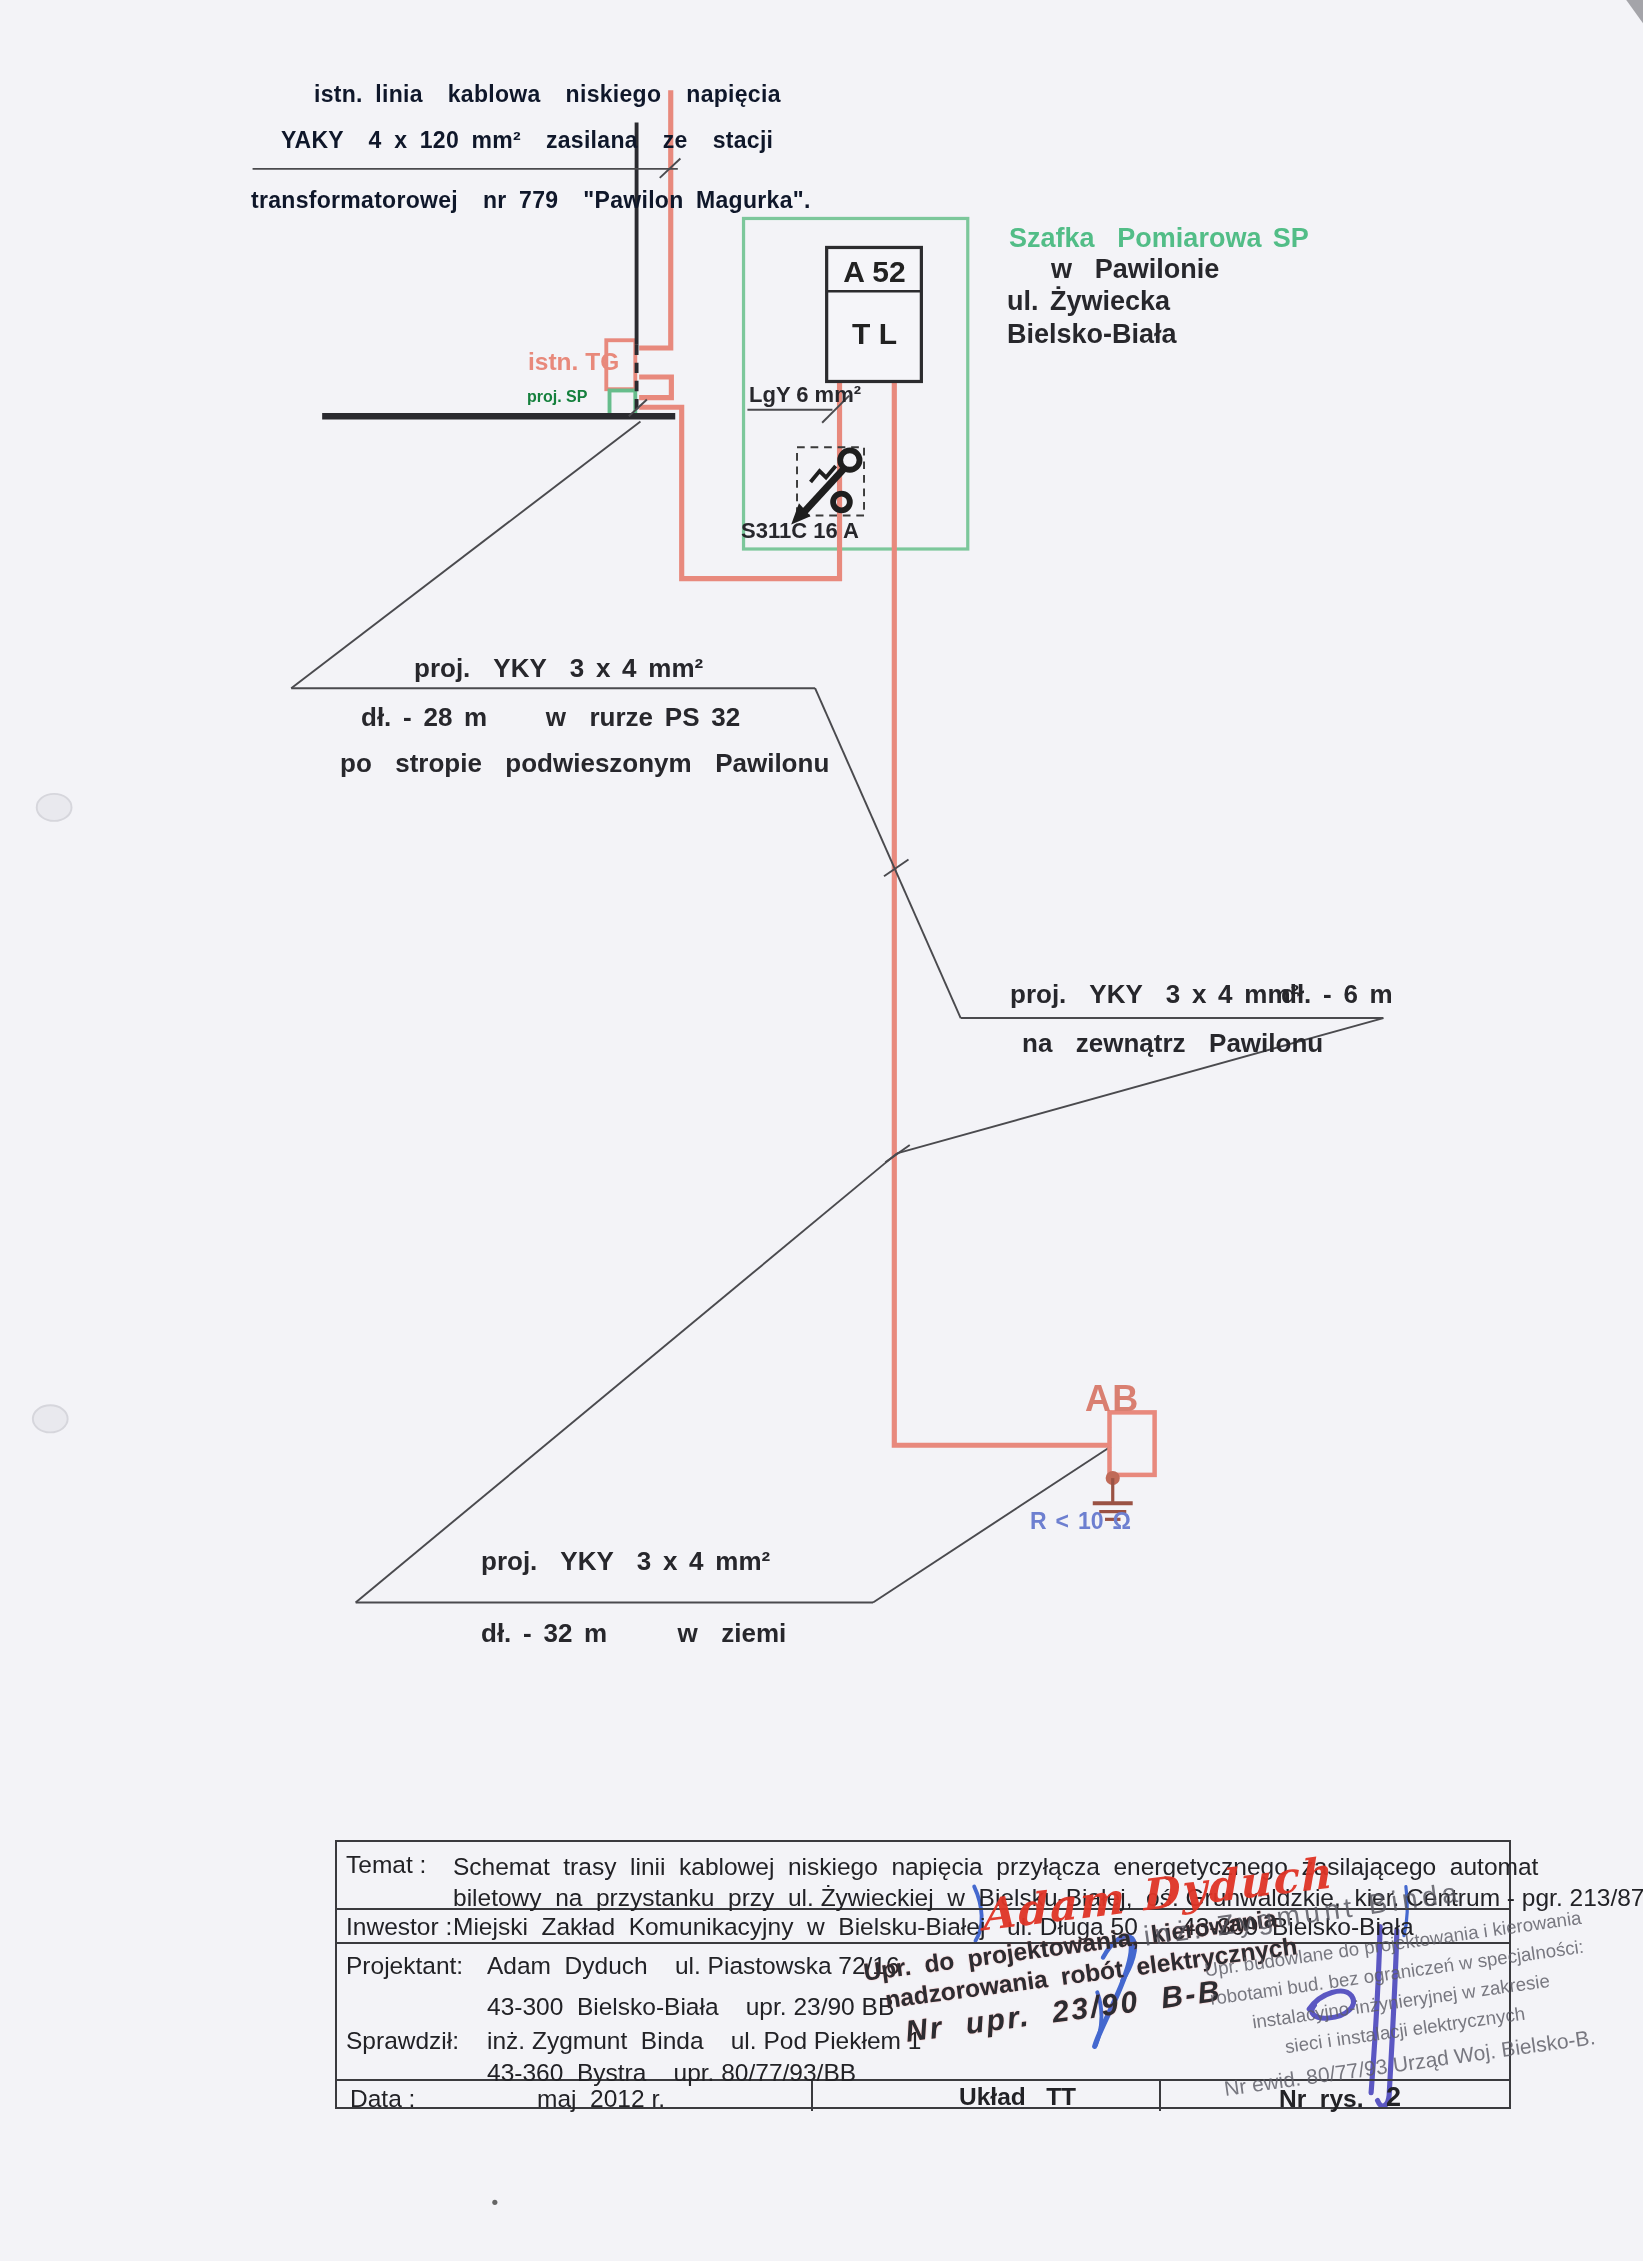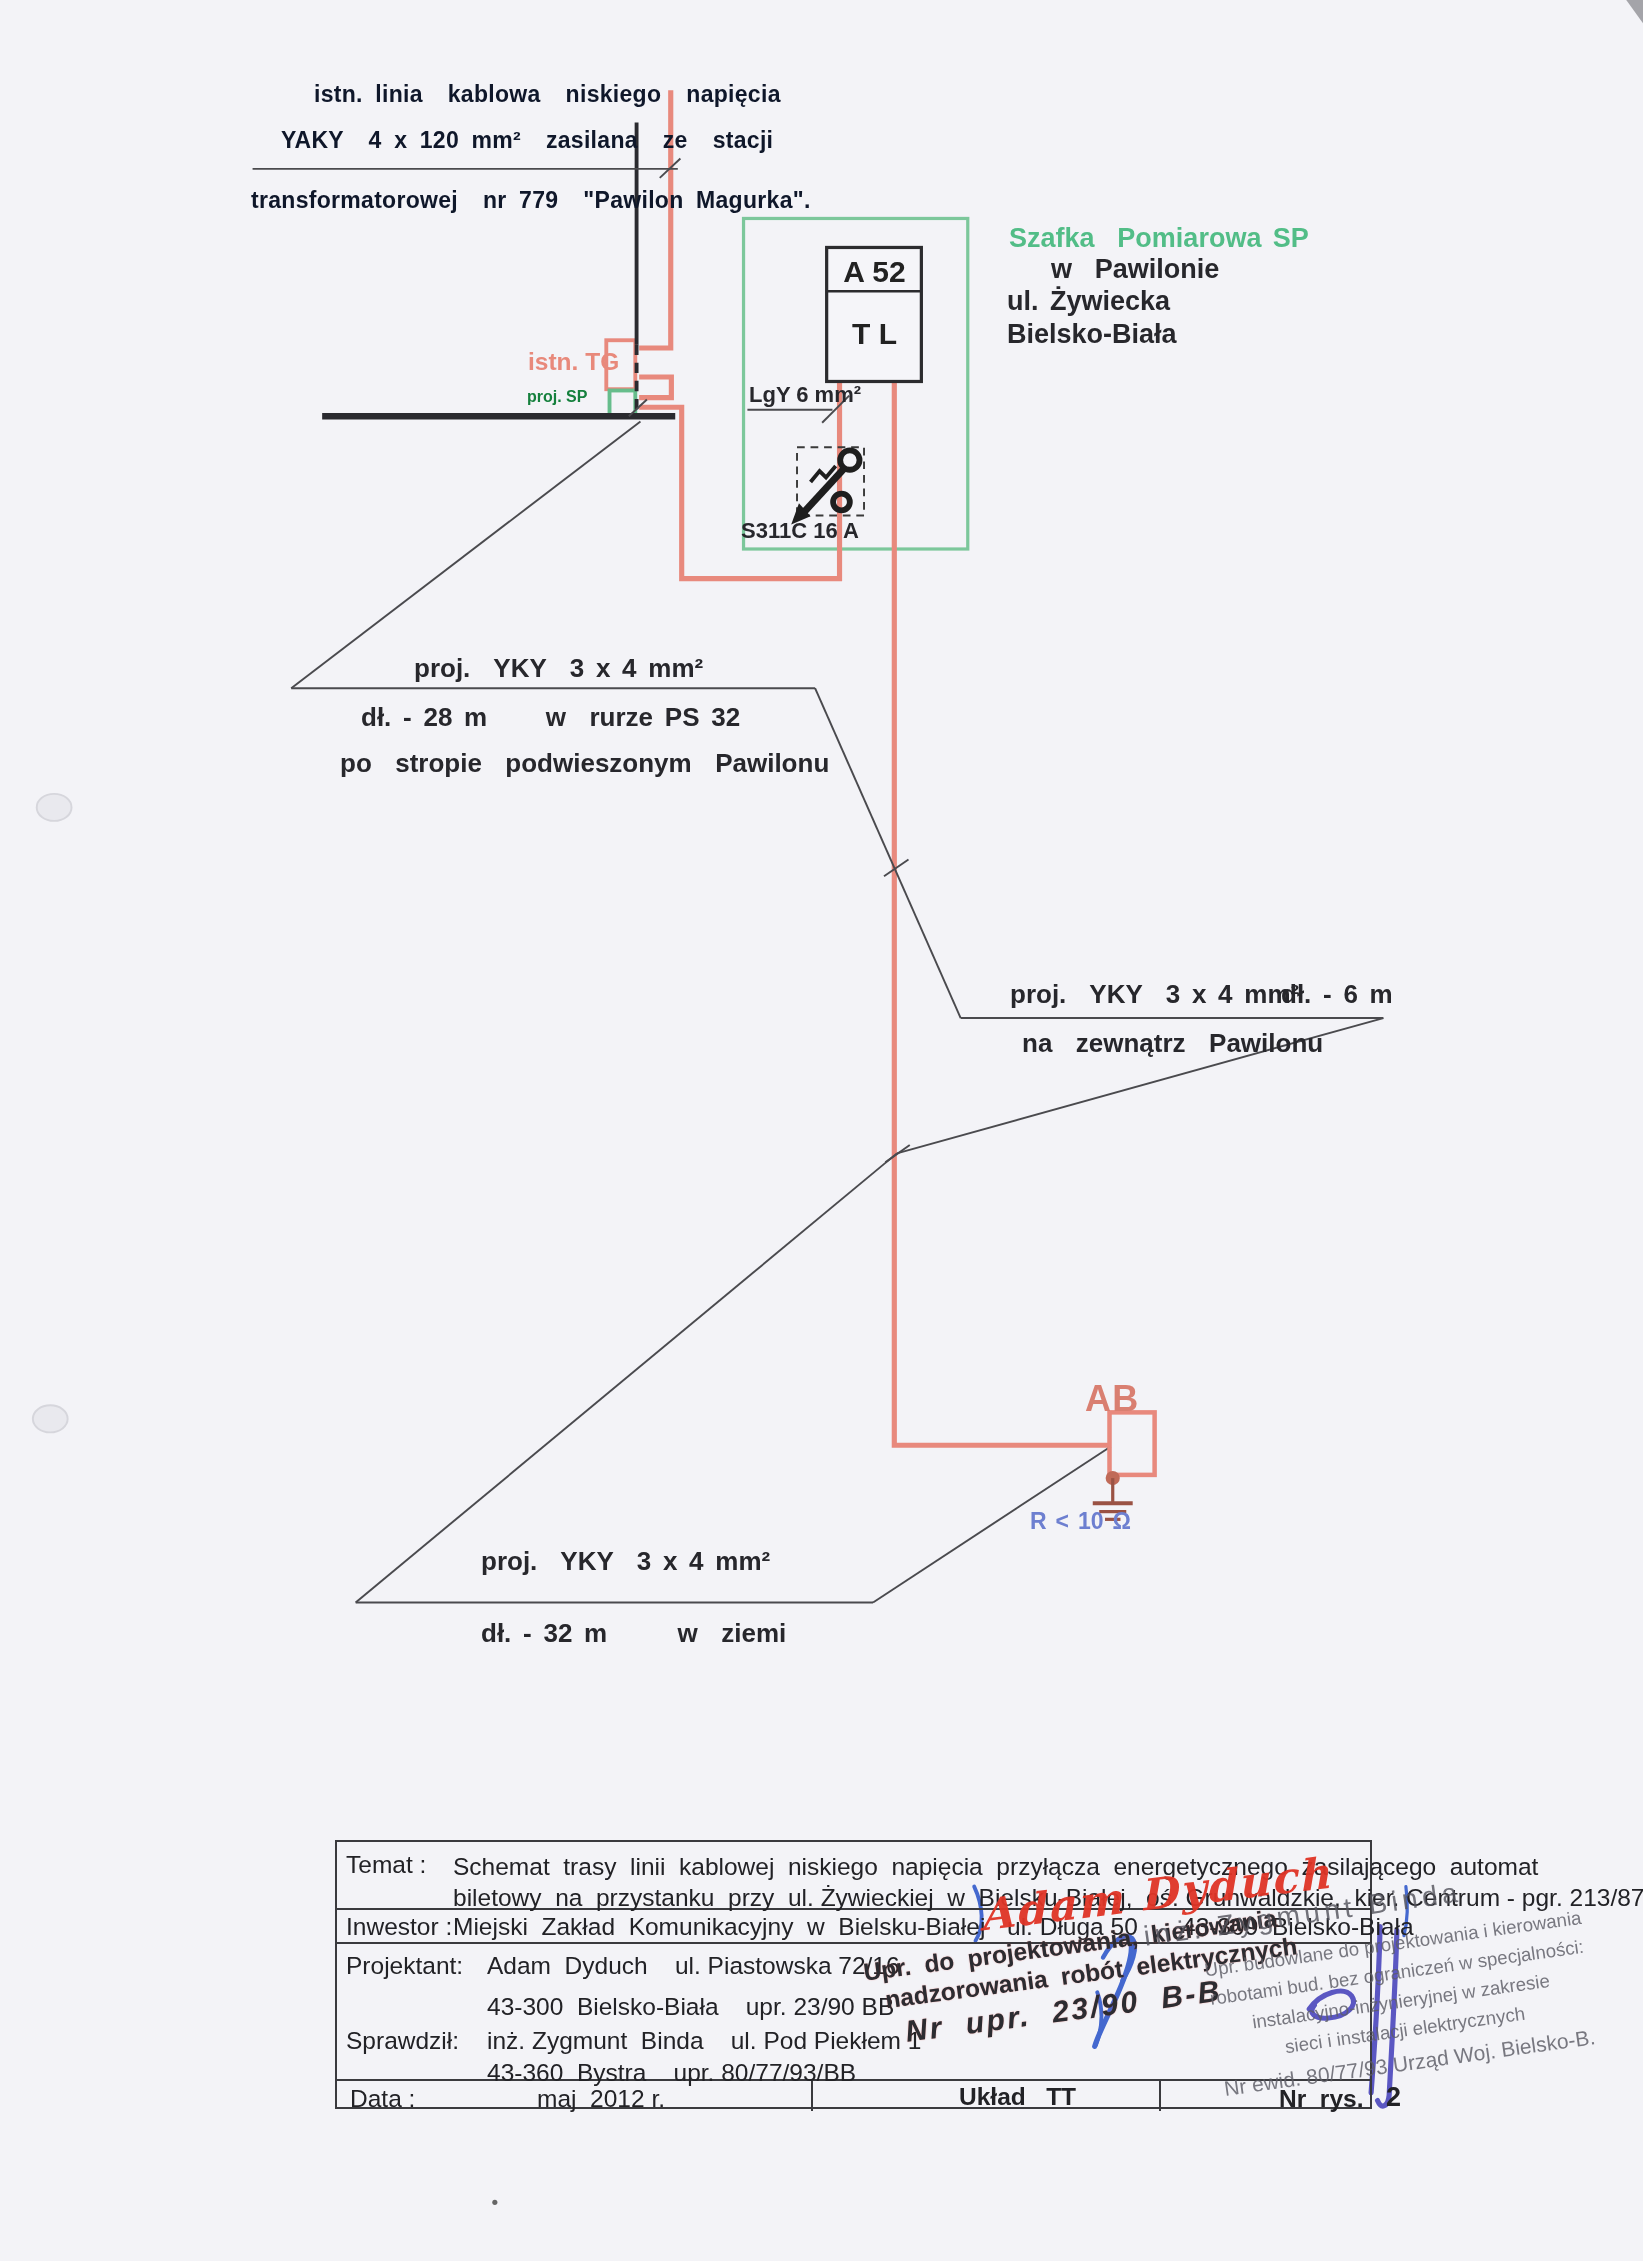--- a/index.html
+++ b/index.html
@@ -137,21 +137,21 @@
   <div class="abs lbl diag" style="left:1010px;top:981px;">proj.  YKY  3 x 4 mm²</div>
   <div class="abs lbl diag" style="left:1281px;top:981px;">dł. - 6 m</div>
   <div class="abs lbl diag" style="left:1022px;top:1030px;">na  zewnątrz  Pawilonu</div>
 
   <div class="abs lbl diag" style="left:481px;top:1548px;">proj.  YKY  3 x 4 mm²</div>
   <div class="abs lbl diag" style="left:481px;top:1620px;">dł. - 32 m      w  ziemi</div>
 
   <div class="abs lbl ab-lbl" style="left:1085px;top:1380px;">AB</div>
   <div class="abs lbl res" style="left:1030px;top:1509px;">R &lt; 10 Ω</div>
 
-  <div class="abs" style="left:335px;top:1840px;width:1037px;height:269px;border:2.6px solid #3a3a3e;box-sizing:border-box;">
+  <div class="abs" style="left:335px;top:1840px;width:1176px;height:269px;border:2.6px solid #3a3a3e;box-sizing:border-box;">
     <div class="block-line" style="left:0;top:66px;width:100%;height:1.9px;"></div>
     <div class="block-line" style="left:0;top:100px;width:100%;height:1.9px;"></div>
     <div class="block-line" style="left:0;top:237px;width:100%;height:1.9px;"></div>
     <div class="block-line" style="left:474px;top:237px;width:1.9px;height:32px;"></div>
     <div class="block-line" style="left:822px;top:237px;width:1.9px;height:32px;"></div>
 
     <div class="abs lbl tb" style="left:9px;top:10.3px;">Temat :</div>
     <div class="abs lbl tb" style="left:116px;top:11.6px;">Schemat  trasy  linii  kablowej  niskiego  napięcia  przyłącza  energetycznego  zasilającego  automat</div>
     <div class="abs lbl tb" style="left:116px;top:43px;">biletowy  na  przystanku  przy  ul. Żywieckiej  w  Bielsku-Białej,  oś. Grunwaldzkie,  kier. Centrum - pgr. 213/87.</div>
 

